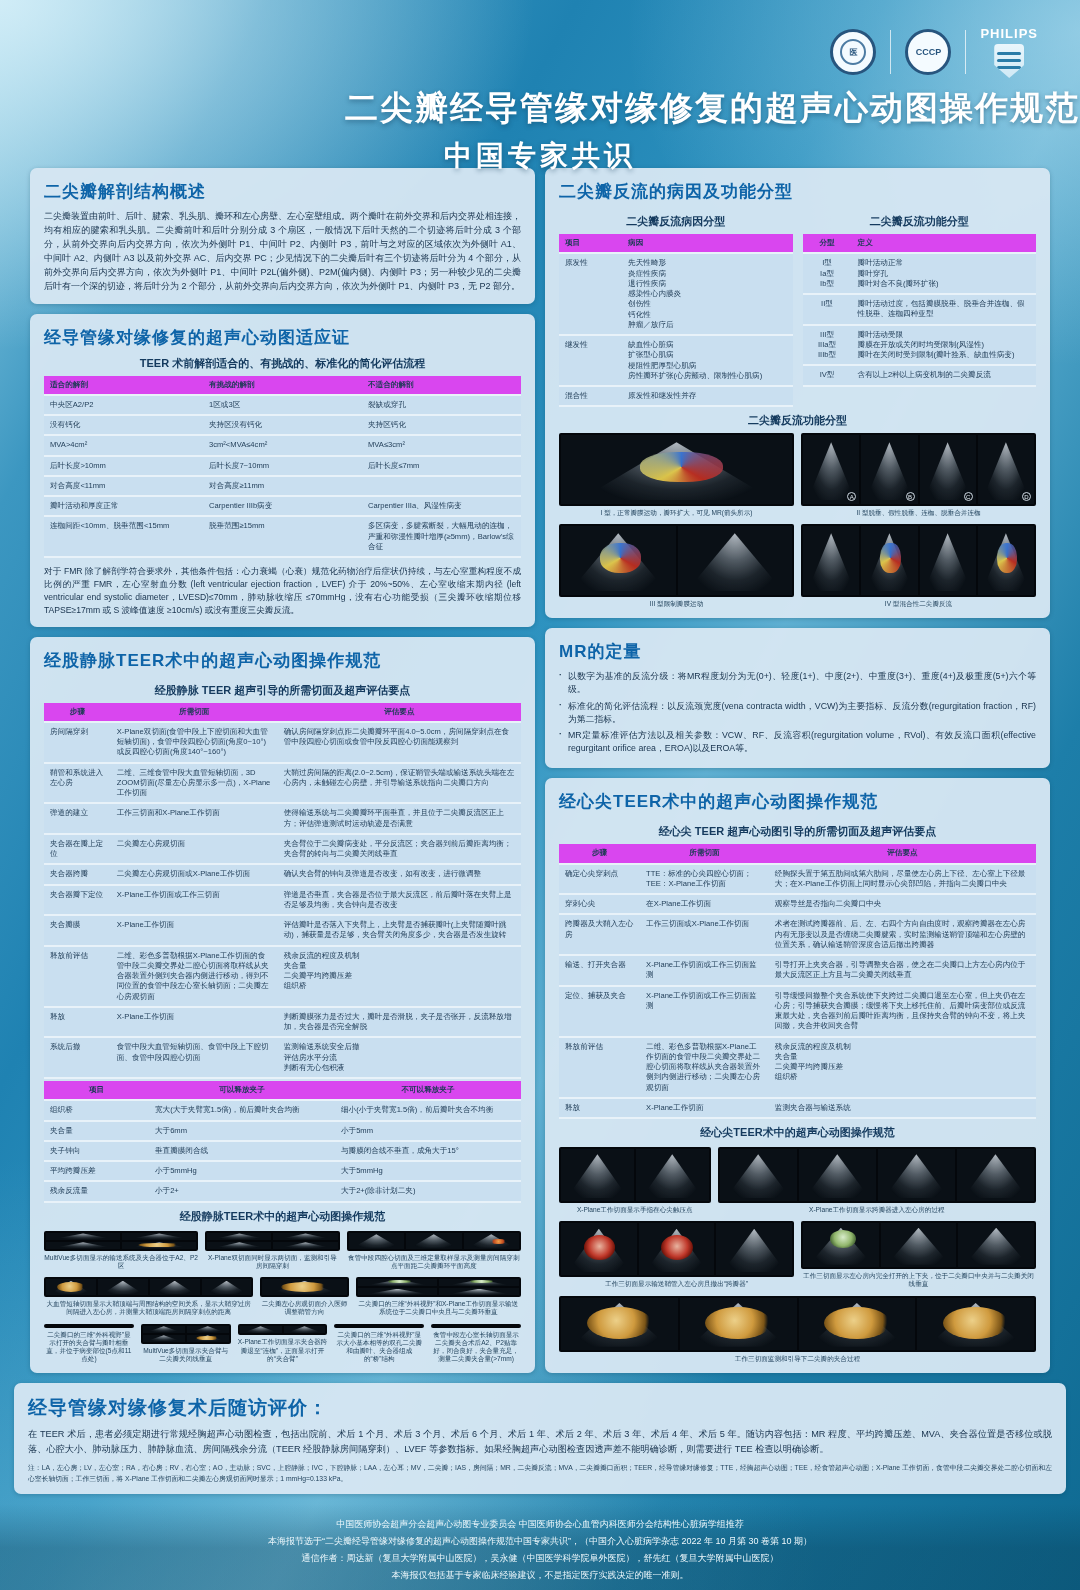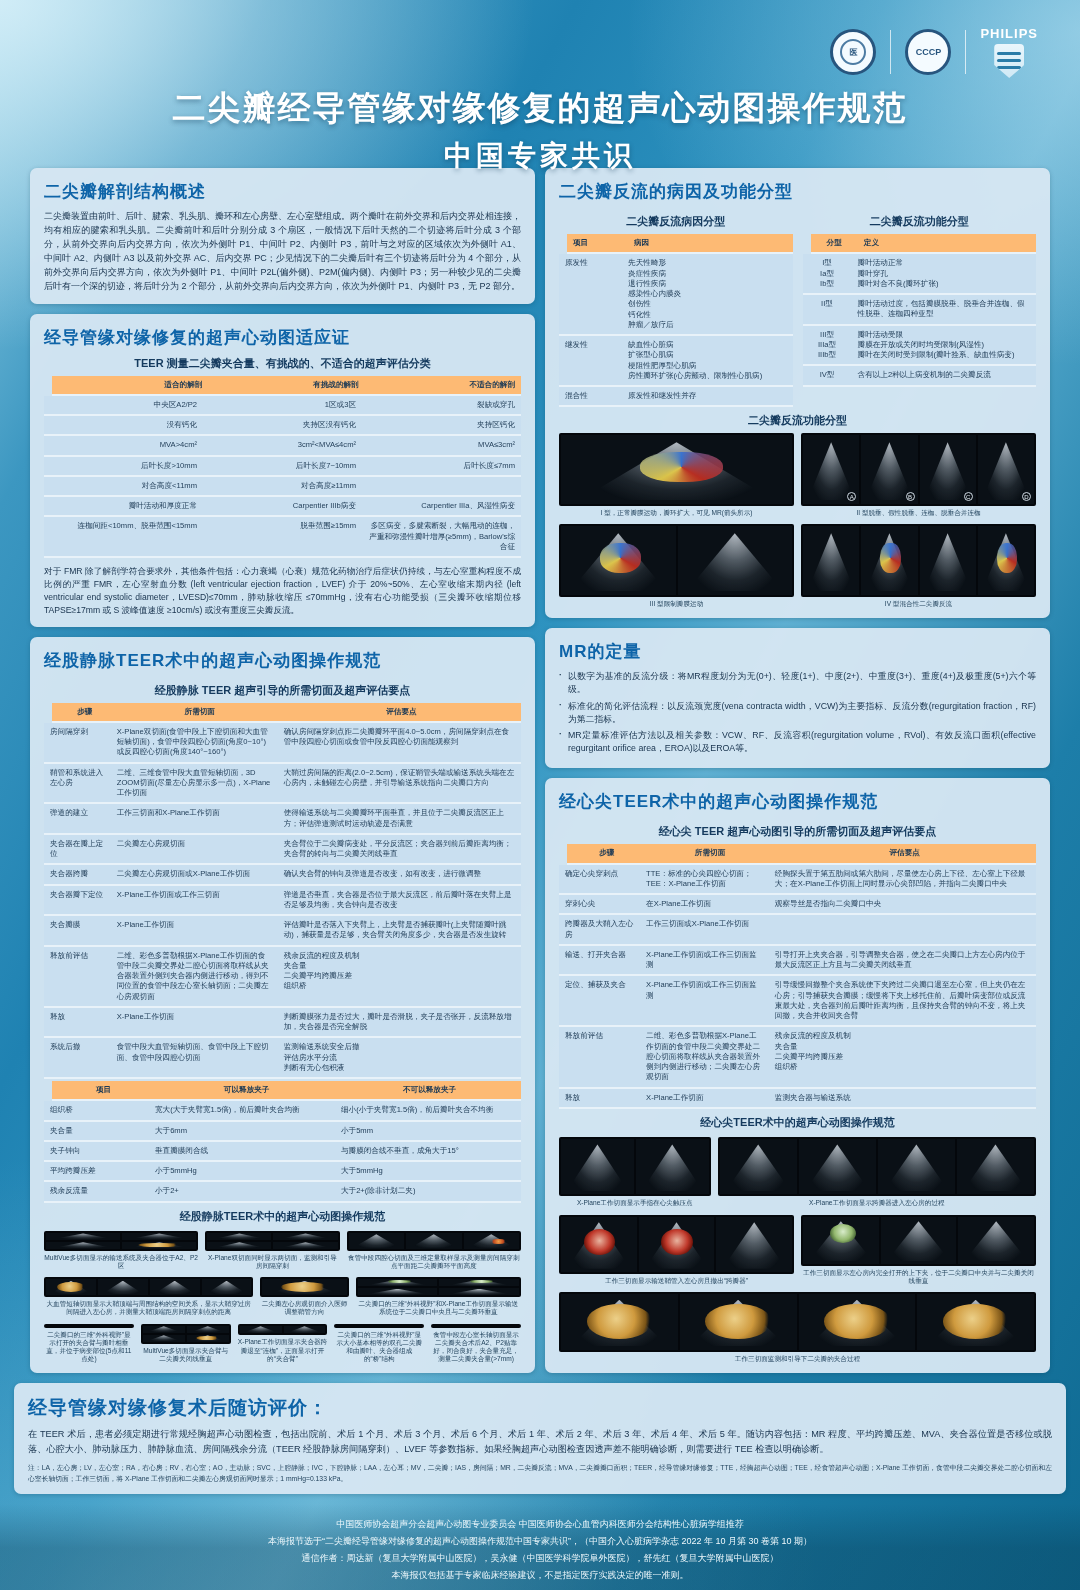--- a/index.html
+++ b/index.html
@@ -20,38 +20,38 @@
         display:flex;align-items:center;justify-content:center;color:#27557e;font-size:9px;font-weight:bold;}
   .seal .inner{width:26px;height:26px;border-radius:50%;border:2px solid #4d7ca3;display:flex;align-items:center;justify-content:center;font-size:8px;}
   .logo-sep{width:1px;height:44px;background:rgba(255,255,255,0.7);}
   .philips{display:flex;flex-direction:column;align-items:center;color:#fff;}
   .philips .word{font-size:13px;font-weight:bold;letter-spacing:1px;}
   .philips .shield{width:30px;height:34px;margin-top:3px;border-radius:4px 4px 14px 14px;
     background:linear-gradient(180deg,#eaf6fc 0%,#cfe9f5 100%);
     clip-path:polygon(0 0,100% 0,100% 62%,50% 100%,0 62%);position:relative;}
   .philips .shield::before{content:"";position:absolute;left:3px;right:3px;top:8px;height:3px;background:#2a7ca8;border-radius:2px;box-shadow:0 7px 0 #2a7ca8,0 14px 0 #2a7ca8;}
   .titles{position:absolute;left:0;right:0;top:86px;text-align:center;color:#fff;}
-  .titles h1{margin:0;font-size:33px;letter-spacing:2px;text-shadow:0 2px 5px rgba(10,50,80,0.45);}
+  .titles h1{margin:0;font-size:33px;letter-spacing:2px;text-shadow:0 2px 5px rgba(10,50,80,0.45);text-align:right;}
   .titles h2{margin:6px 0 6px;font-size:28px;letter-spacing:4px;text-shadow:0 2px 5px rgba(10,50,80,0.45);}
   
   .main{display:flex;gap:10px;height:1205px;padding:0 30px;}
   .col{flex:1;display:flex;flex-direction:column;gap:10px;min-width:0;}
   .panel{background:rgba(213,230,242,0.96);border-radius:7px;padding:10px 14px;overflow:hidden;
          box-shadow:0 1px 4px rgba(8,50,76,0.25);color:#17324d;}
   .panel h3{margin:2px 0 7px;color:#0e64a8;font-size:17px;letter-spacing:1px;}
   .grow{flex:1;display:flex;flex-direction:column;}
   .body{margin:0;font-size:9px;line-height:1.55;text-align:justify;}
   .note{margin:7px 0 0;font-size:8.6px;line-height:1.5;text-align:justify;}
   .ttitle{font-size:11px;font-weight:bold;color:#143a5e;text-align:center;margin:4px 0 5px;}
   
   .table{font-size:7.6px;color:#1d3a55;margin-bottom:2px;}
   .trow{display:flex;background:#c9dff0;border-bottom:2px solid #e8f2f9;}
-  .thead .trow{background:#fdba74;font-weight:bold;margin-left:8px;}
+  .thead .trow{background:#d946ef;font-weight:bold;}
   .tcell{padding:4px 6px;white-space:pre-line;line-height:1.35;}
-  .t-ind .tcell{flex:1;text-align:right;}
+  .t-ind .tcell{flex:1;text-align:left;}
   .t-fem .tcell:nth-child(1){width:14%;}
   .t-fem .tcell:nth-child(2){width:35%;}
   .t-fem .tcell:nth-child(3){width:51%;}
   .t-fem .thead .tcell{text-align:center;}
   .t-rel .tcell:nth-child(1){width:22%;}
   .t-rel .tcell:nth-child(2){width:39%;}
   .t-rel .tcell:nth-child(3){width:39%;}
   .t-rel .thead .tcell{text-align:center;}
   .t-api .tcell:nth-child(1){width:17%;}
   .t-api .tcell:nth-child(2){width:27%;}
@@ -130,21 +130,21 @@
 
     <div class="col">
 
       <section class="panel">
         <h3>二尖瓣解剖结构概述</h3>
         <p class="body">二尖瓣装置由前叶、后叶、腱索、乳头肌、瓣环和左心房壁、左心室壁组成。两个瓣叶在前外交界和后内交界处相连接，均有相应的腱索和乳头肌。二尖瓣前叶和后叶分别分成 3 个扇区，一般情况下后叶天然的二个切迹将后叶分成 3 个部分，从前外交界向后内交界方向，依次为外侧叶 P1、中间叶 P2、内侧叶 P3，前叶与之对应的区域依次为外侧叶 A1、中间叶 A2、内侧叶 A3 以及前外交界 AC、后内交界 PC；少见情况下的二尖瓣后叶有三个切迹将后叶分为 4 个部分，从前外交界向后内交界方向，依次为外侧叶 P1、中间叶 P2L(偏外侧)、P2M(偏内侧)、内侧叶 P3；另一种较少见的二尖瓣后叶有一个深的切迹，将后叶分为 2 个部分，从前外交界向后内交界方向，依次为外侧叶 P1、内侧叶 P3，无 P2 部分。</p>
       </section>
 
       <section class="panel">
         <h3>经导管缘对缘修复的超声心动图适应证</h3>
-        <div class="ttitle">TEER 测量二尖瓣夹合量、有挑战的、不适合的超声评估分类</div>
+        <div class="ttitle">TEER 术前解剖适合的、有挑战的、标准化的简化评估流程</div>
         <div class="table t-ind">
           <div class="thead">
               <div class="trow">
                 <div class="tcell">适合的解剖</div>
                 <div class="tcell">有挑战的解剖</div>
                 <div class="tcell">不适合的解剖</div>
               </div>
             </div>
           <div>
               <div class="trow">
@@ -543,20 +543,21 @@
                 <div class="tcell">经胸探头置于第五肋间或第六肋间，尽量使左心房上下径、左心室上下径最大；在X-Plane工作切面上同时显示心尖部凹陷，并指向二尖瓣口中央</div>
               </div>
               <div class="trow">
                 <div class="tcell">穿刺心尖</div>
                 <div class="tcell">在X-Plane工作切面</div>
                 <div class="tcell">观察导丝是否指向二尖瓣口中央</div>
               </div>
               <div class="trow">
                 <div class="tcell">跨瓣器及大鞘入左心房</div>
                 <div class="tcell">工作三切面或X-Plane工作切面</div>
+                <div class="tcell">术者在测试跨瓣器前、后、左、右四个方向自由度时，观察跨瓣器在左心房内有无形变以及是否缠绕二尖瓣腱索，实时监测输送鞘管顶端和左心房壁的位置关系，确认输送鞘管深度合适后撤出跨瓣器</div>
               </div>
               <div class="trow">
                 <div class="tcell">输送、打开夹合器</div>
                 <div class="tcell">X-Plane工作切面或工作三切面监测</div>
                 <div class="tcell">引导打开上夹夹合器，引导调整夹合器，使之在二尖瓣口上方左心房内位于最大反流区正上方且与二尖瓣关闭线垂直</div>
               </div>
               <div class="trow">
                 <div class="tcell">定位、捕获及夹合</div>
                 <div class="tcell">X-Plane工作切面或工作三切面监测</div>
                 <div class="tcell">引导缓慢回撤整个夹合系统使下夹跨过二尖瓣口退至左心室，但上夹仍在左心房；引导捕获夹合瓣膜；缓慢将下夹上移托住前、后瓣叶病变部位或反流束最大处，夹合器到前后瓣叶距离均衡，且保持夹合臂的钟向不变，将上夹回撤，夹合并收回夹合臂</div>

